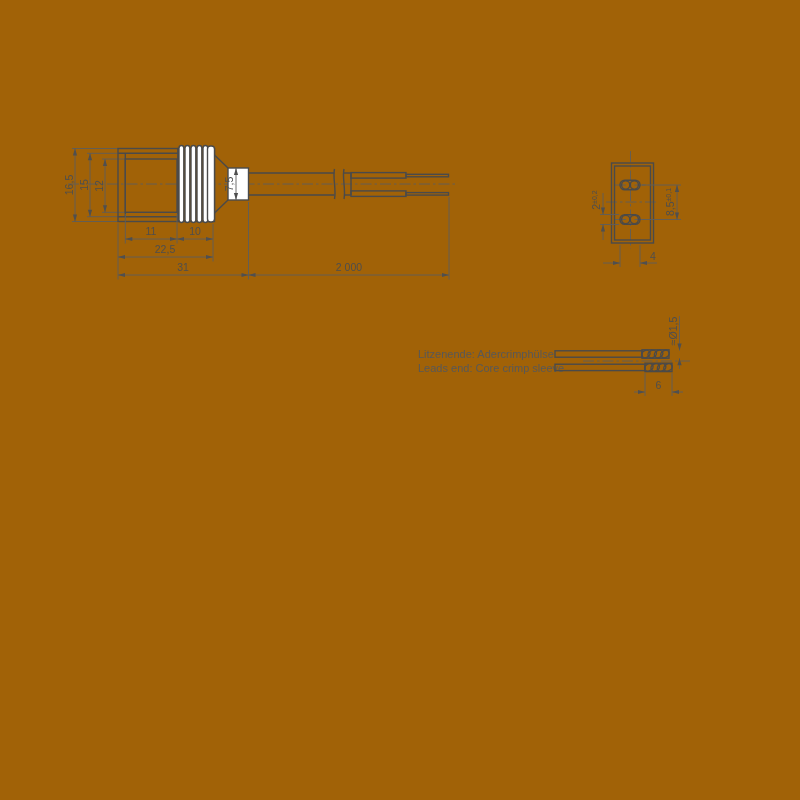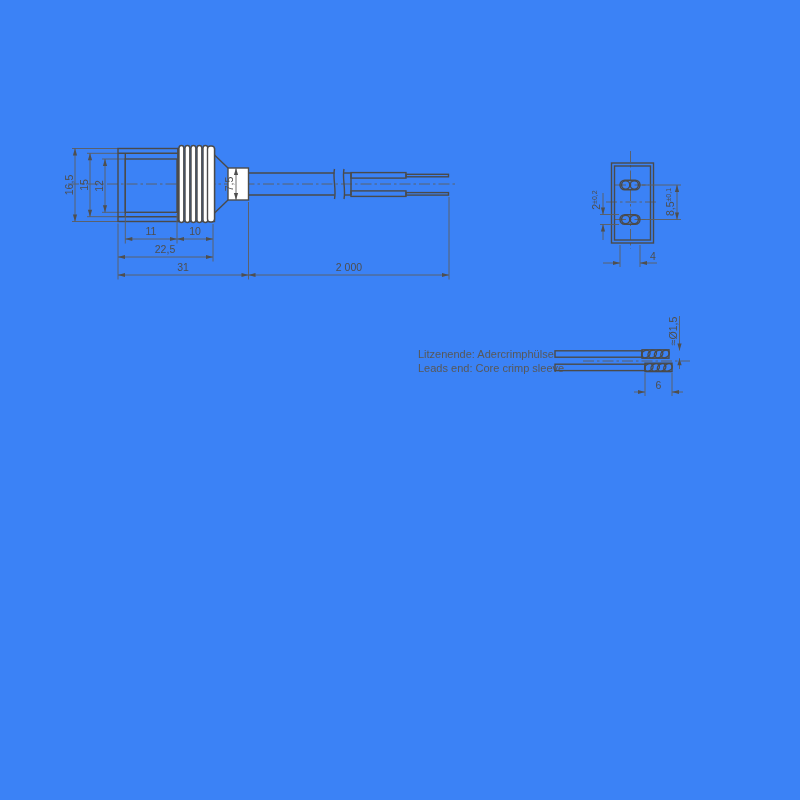--- a/index.html
+++ b/index.html
@@ -1,16 +1,16 @@
 <!DOCTYPE html>
 <html><head>
 <meta charset="utf-8">
 <style>
   html,body{margin:0;padding:0;background:#ffffff;}
-  .stage{position:relative;width:800px;height:800px;background:#3b82f6;overflow:hidden;
+  .stage{position:relative;width:800px;height:800px;background:#a16207;overflow:hidden;
          font-family:"Liberation Sans", sans-serif;}
   svg{display:block;}
   .p{stroke:#4a4a4a;stroke-width:1.4;fill:none;stroke-linecap:butt;}
   .pw{stroke:#4a4a4a;stroke-width:1.4;fill:#ffffff;}
   .d{stroke:#5d5d5d;stroke-width:0.9;fill:none;}
   .c{stroke:#5d5d5d;stroke-width:0.9;fill:none;stroke-dasharray:11 3 2.5 3;}
   .a{fill:#4f4f4f;stroke:none;}
   .t{fill:#4e4e4e;font-size:10.5px;font-family:"Liberation Sans", sans-serif;}
   .tol{font-size:7px;}
   .note{fill:#585858;font-size:11px;font-family:"Liberation Sans", sans-serif;}

